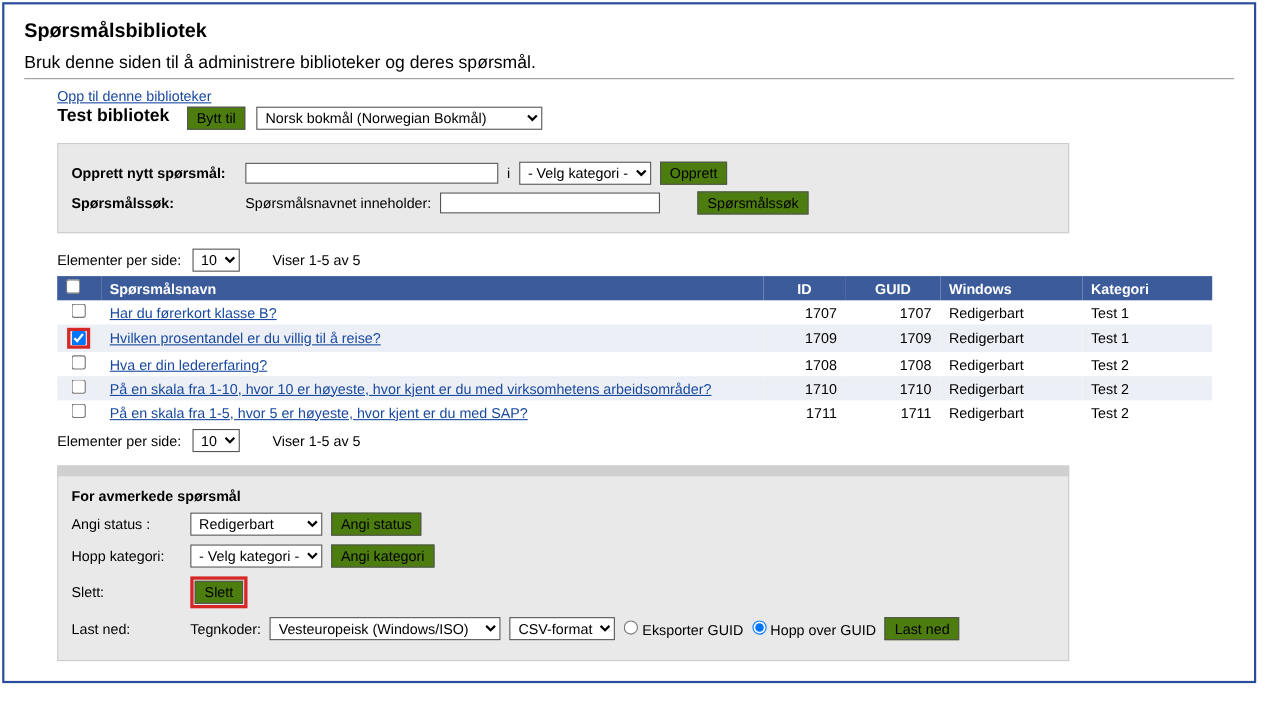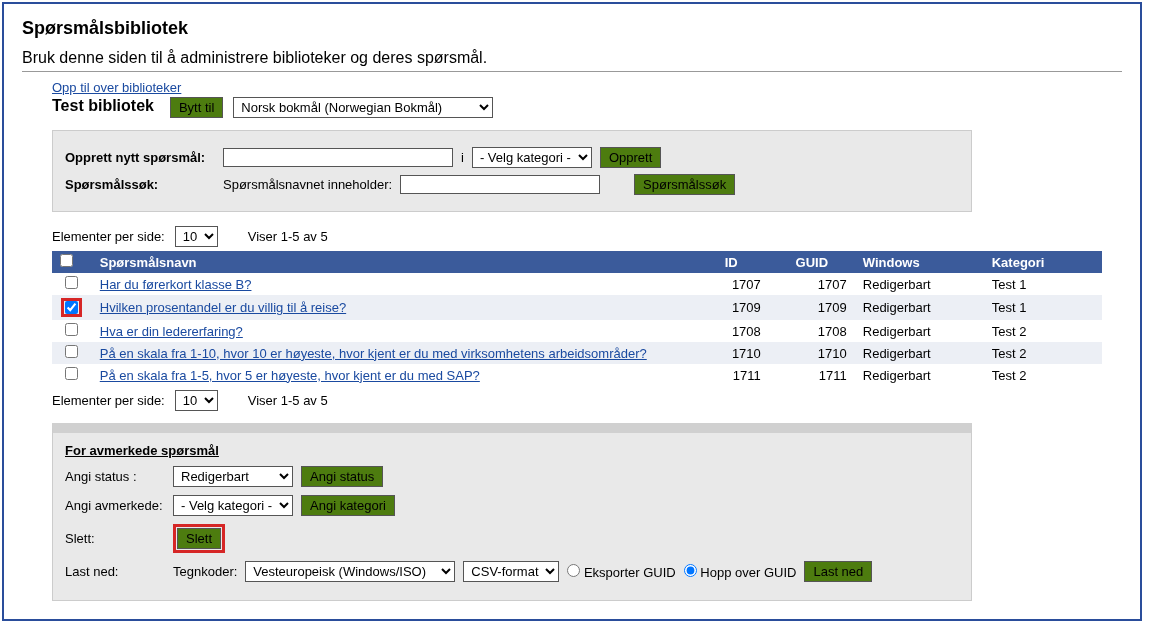--- a/index.html
+++ b/index.html
@@ -131,21 +131,20 @@
     background: #e9e9e9;
     border: 1px solid #ccc;
     border-top: 10px solid #d0d0d0;
     width: 920px;
     padding: 10px 12px;
     margin-top: 12px;
   }
   .actions-panel .hdr {
     font-weight: bold;
     margin-bottom: 8px;
-    text-decoration: underline;
   }
   .act-row {
     display: flex;
     align-items: center;
     gap: 8px;
     margin: 8px 0;
   }
   .act-label { width: 100px; }
   input[type="checkbox"], input[type="radio"] {
     margin: 0;
@@ -153,21 +152,21 @@
 </style>
 </head>
 <body>
 
 <div class="frame">
   <div class="page-title">Spørsmålsbibliotek</div>
   <div class="subtitle">Bruk denne siden til å administrere biblioteker og deres spørsmål.</div>
   <hr class="sep">
 
   <div class="indent">
-    <a href="#" class="link">Opp til over biblioteker</a>
+    <a href="#" class="link">Opp til denne biblioteker</a>
 
     <div class="lib-row">
       <span class="lib-name">Test bibliotek</span>
       <button class="btn">Bytt til</button>
       <select style="min-width:260px;">
         <option>Norsk bokmål (Norwegian Bokmål)</option>
       </select>
     </div>
 
     <div class="panel">
@@ -263,21 +262,21 @@
     <div class="actions-panel">
       <div class="hdr">For avmerkede spørsmål</div>
 
       <div class="act-row">
         <span class="act-label">Angi status :</span>
         <select style="min-width:120px;"><option>Redigerbart</option></select>
         <button class="btn">Angi status</button>
       </div>
 
       <div class="act-row">
-        <span class="act-label">Angi avmerkede:</span>
+        <span class="act-label">Hopp kategori:</span>
         <select style="min-width:120px;"><option>- Velg kategori -</option></select>
         <button class="btn">Angi kategori</button>
       </div>
 
       <div class="act-row">
         <span class="act-label">Slett:</span>
         <span class="red-box">
           <button class="btn">Slett</button>
         </span>
       </div>

